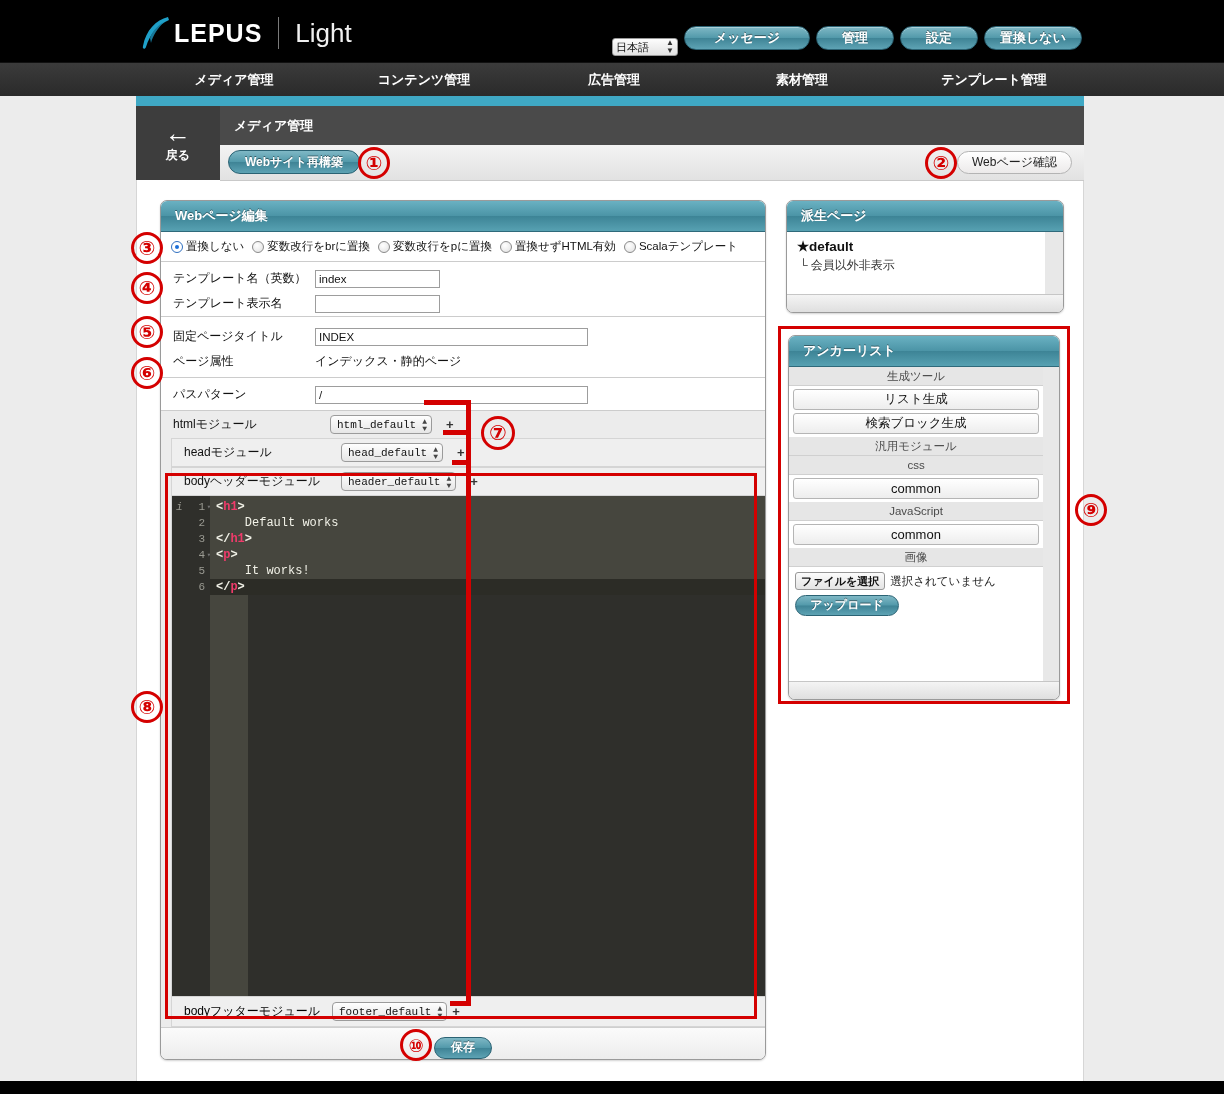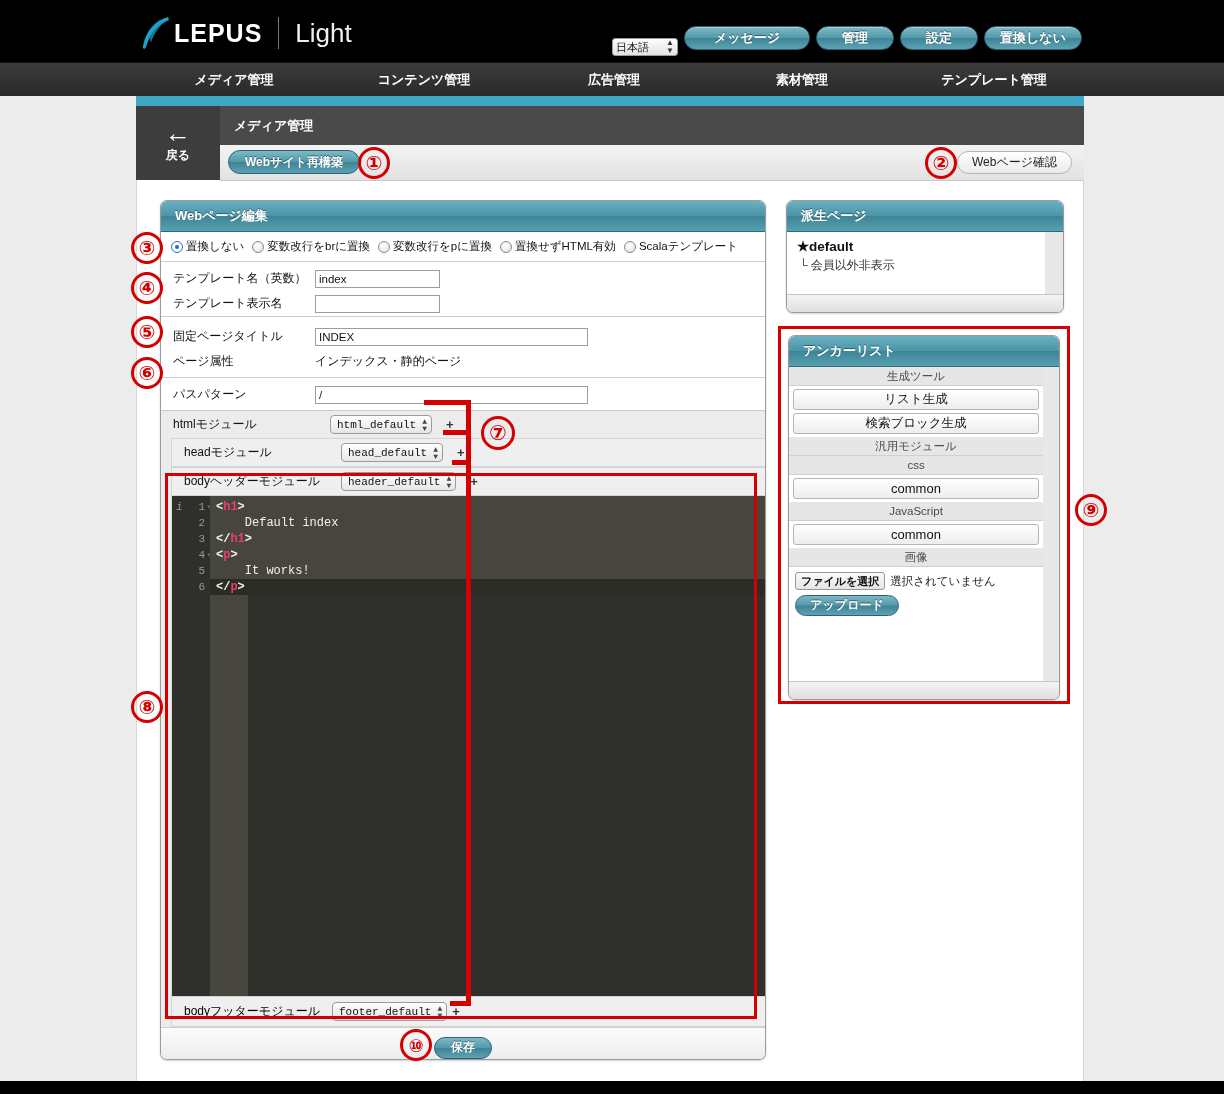--- a/index.html
+++ b/index.html
@@ -566,21 +566,21 @@
         <div class="gutter" id="gutter">
             <div class="ln"><span class="imark">i</span>1<span class="fold">▾</span></div>
             <div class="ln">2</div>
             <div class="ln">3</div>
             <div class="ln">4<span class="fold">▾</span></div>
             <div class="ln">5</div>
             <div class="ln">6</div>
           </div>
         <div class="codearea" id="codearea">
           <div class="cl"><span class="brk">&lt;</span><span class="tg">h1</span><span class="brk">&gt;</span></div>
-            <div class="cl">    Default index</div>
+            <div class="cl">    Default works</div>
             <div class="cl"><span class="brk">&lt;/</span><span class="tg">h1</span><span class="brk">&gt;</span></div>
             <div class="cl"><span class="brk">&lt;</span><span class="tg">p</span><span class="brk">&gt;</span></div>
             <div class="cl">    It works!</div>
             <div class="cl cur"><span class="brk">&lt;/</span><span class="tg">p</span><span class="brk">&gt;</span></div>
             <div class="editor-bottom-fill" style="top: 99px;"></div>
         </div>
       </div>
 
       <div class="footer-mod-row">
         <span class="lab" style="width:148px;">bodyフッターモジュール</span>

